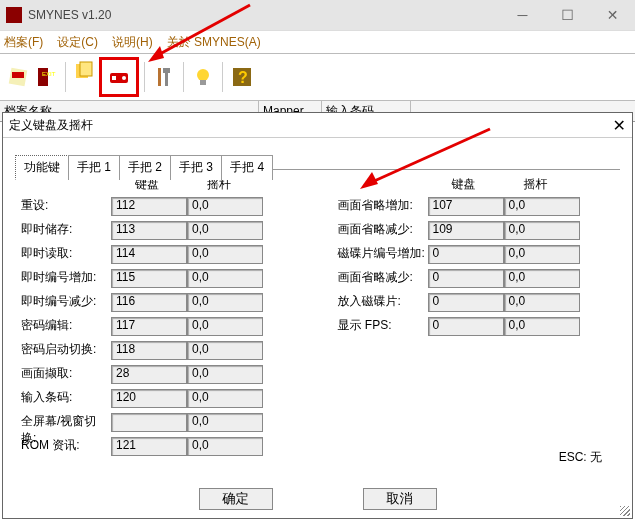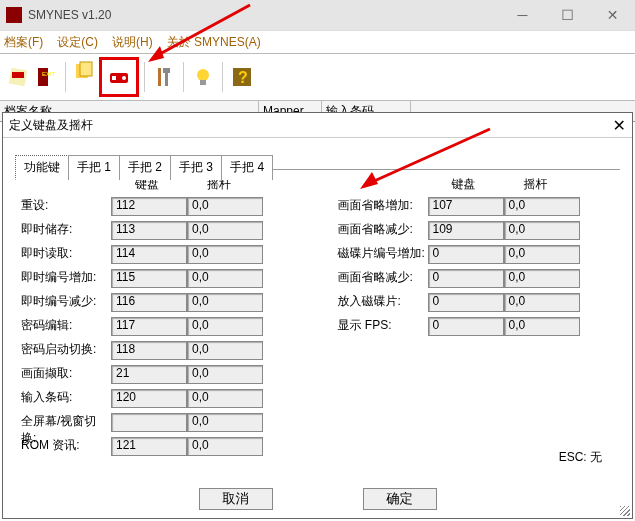--- a/index.html
+++ b/index.html
@@ -176,21 +176,21 @@
           <div class="fld">117</div>
           <div class="fld">0,0</div>
         </div>
         <div class="row">
           <div class="lbl">密码启动切换:</div>
           <div class="fld">118</div>
           <div class="fld">0,0</div>
         </div>
         <div class="row">
           <div class="lbl">画面撷取:</div>
-          <div class="fld">21</div>
+          <div class="fld">28</div>
           <div class="fld">0,0</div>
         </div>
         <div class="row">
           <div class="lbl">输入条码:</div>
           <div class="fld">120</div>
           <div class="fld">0,0</div>
         </div>
         <div class="row">
           <div class="lbl">全屏幕/视窗切换:</div>
           <div class="fld"></div>
@@ -235,22 +235,22 @@
         </div>
         <div class="row">
           <div class="lbl">显示 FPS:</div>
           <div class="fld">0</div>
           <div class="fld">0,0</div>
         </div>
       </div>
   </div>
   <div class="esc">ESC: 无</div>
   <div class="btns">
+    <button>确定</button>
     <button>取消</button>
-    <button>确定</button>
   </div>
   <div class="resize"></div>
 </div>
 
 <svg class="arrow" style="left:140px;top:0" width="120" height="70">
   <line x1="110" y1="5" x2="18" y2="55"></line>
     <polygon points="8,62 24,58 20,46"></polygon>
 </svg>
 <svg class="arrow" style="left:350px;top:124" width="150" height="75">
   <line x1="140" y1="5" x2="22" y2="58"></line>

